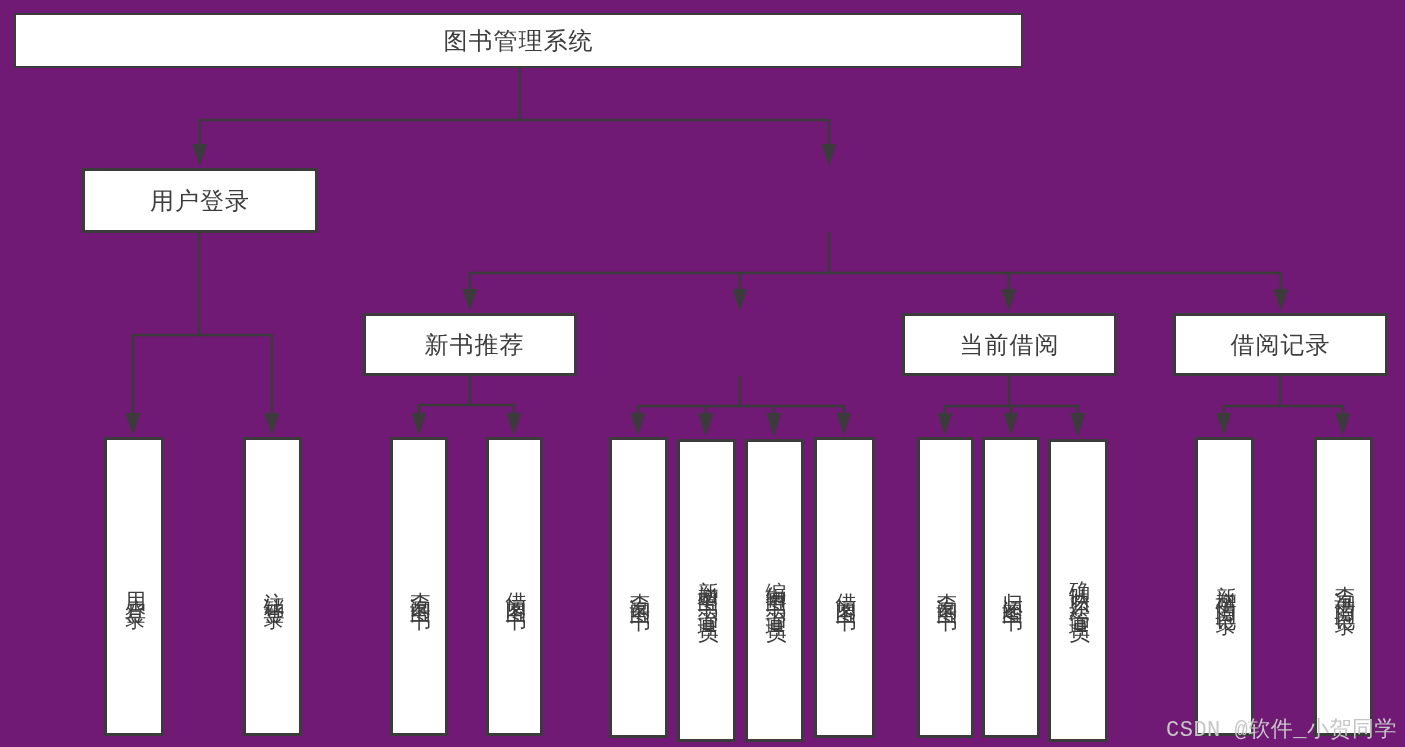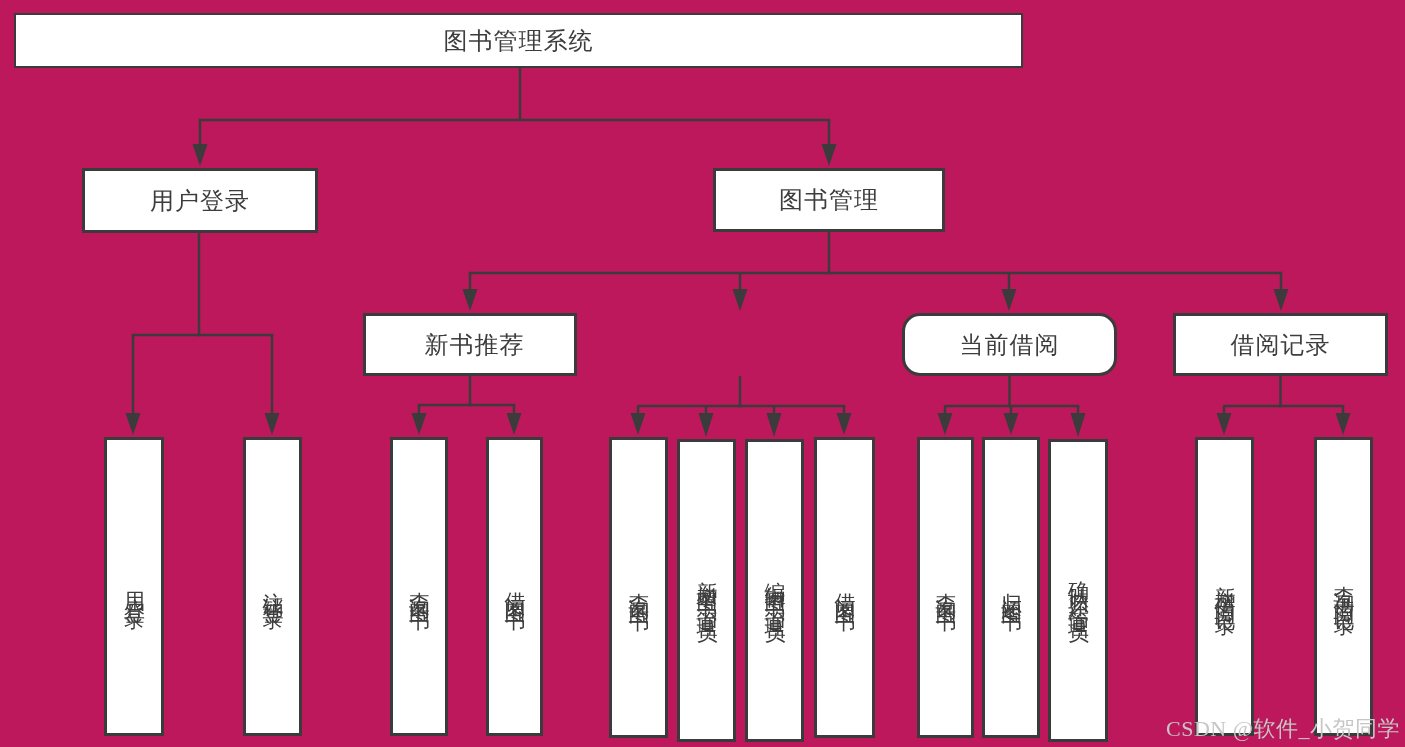--- a/index.html
+++ b/index.html
@@ -1,20 +1,20 @@
 <!DOCTYPE html>
 <html><head>
 <meta charset="utf-8">
 <style>
   html,body{margin:0;padding:0;background:#ffffff;}
   .canvas{
     position:relative;
     width:1405px;height:747px;
-    background:#be185d;
-    font-family:Liberation Serif, serif;
+    background:#701a75;
+    font-family:Liberation Mono, monospace;
     overflow:hidden;
   }
   .connectors{position:absolute;left:0;top:0;z-index:1;}
   .node{
     position:absolute;
     box-sizing:border-box;
     background:#ffffff;
     border:3px solid #3b3b3b;
     display:flex;align-items:center;justify-content:center;
     color:#3d3d3d;
@@ -111,24 +111,23 @@
       <polygon points="1003.5,413 1018.5,413 1011,435"></polygon>
       <polygon points="1070.5,413 1085.5,413 1078,437"></polygon>
       <polygon points="1216.5,413 1231.5,413 1224,435"></polygon>
       <polygon points="1335.5,413 1350.5,413 1343,435"></polygon>
     </g>
   </svg>
 
   <div class="node h root" style="left:14px;top:13px;width:1009px;height:55px;">图书管理系统</div>
 
   <div class="node h" style="left:82px;top:168px;width:236px;height:65px;">用户登录</div>
-  <div class="node h" style="left:713px;top:168px;width:232px;height:64px;">图书管理</div>
 
   <div class="node h" style="left:363px;top:313px;width:214px;height:63px;padding-left:9px;">新书推荐</div>
-  <div class="node h" style="left:902px;top:313px;width:215px;height:63px;border-radius:18px;">当前借阅</div>
+  <div class="node h" style="left:902px;top:313px;width:215px;height:63px;">当前借阅</div>
   <div class="node h" style="left:1173px;top:313px;width:215px;height:63px;text-align:center;">借阅记录</div>
 
   <div class="node v" style="left:104px;top:437px;width:60px;height:299px;">用户登录</div>
   <div class="node v" style="left:243px;top:437px;width:59px;height:299px;">注销登录</div>
 
   <div class="node v" style="left:390px;top:437px;width:58px;height:299px;">查询图书</div>
   <div class="node v" style="left:486px;top:437px;width:57px;height:299px;">借阅图书</div>
 
   <div class="node v" style="left:609px;top:437px;width:59px;height:301px;">查询图书</div>
   <div class="node v" style="left:677px;top:439px;width:59px;height:303px;">新增图书（管理员）</div>

